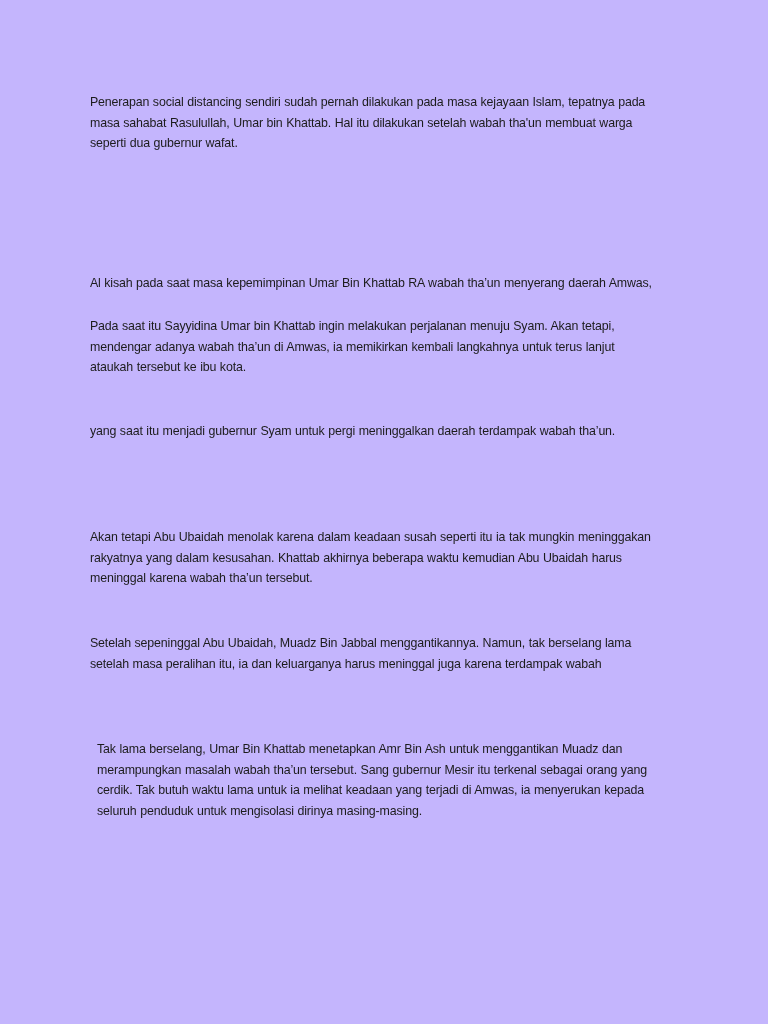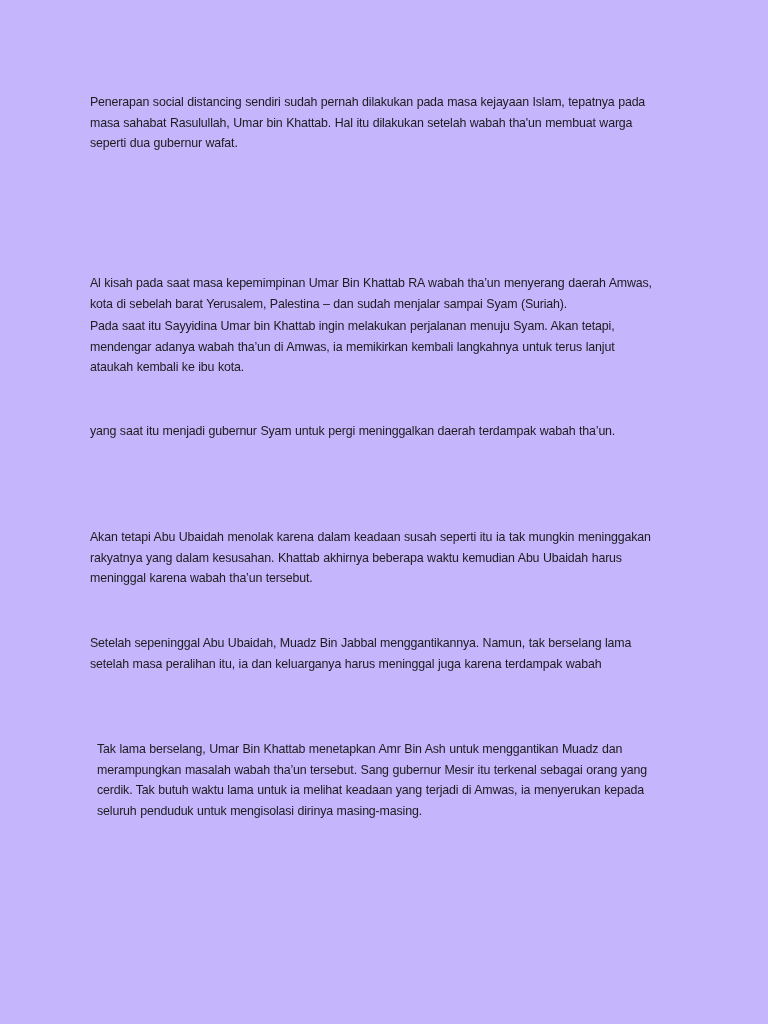--- a/index.html
+++ b/index.html
@@ -44,27 +44,26 @@
 <div class="page">
 
   <p class="para" style="top:92px;">
     <span class="line">Penerapan social distancing sendiri sudah pernah dilakukan pada masa kejayaan Islam, tepatnya pada</span>
     <span class="line">masa sahabat Rasulullah, Umar bin Khattab. Hal itu dilakukan setelah wabah tha'un membuat warga</span>
     <span class="line">seperti dua gubernur wafat.</span>
   </p>
 
   <p class="para" style="top:233px;margin-top:40px;">
     <span class="line">Al kisah pada saat masa kepemimpinan Umar Bin Khattab RA wabah tha’un menyerang daerah Amwas,</span>
-    <span class="line">kota di sebelah barat Yerusalem, Palestina – dan sudah menjalar sampai Syam (Suriah).</span>
   </p>
 
   <p class="para" style="top:316px;">
     <span class="line">Pada saat itu Sayyidina Umar bin Khattab ingin melakukan perjalanan menuju Syam. Akan tetapi,</span>
     <span class="line">mendengar adanya wabah tha’un di Amwas, ia memikirkan kembali langkahnya untuk terus lanjut</span>
-    <span class="line">ataukah kembali ke ibu kota.</span>
+    <span class="line">ataukah tersebut ke ibu kota.</span>
   </p>
 
   <p class="para" style="top:421px;">
     <span class="line">yang saat itu menjadi gubernur Syam untuk pergi meninggalkan daerah terdampak wabah tha’un.</span>
   </p>
 
   <p class="para" style="top:527px;">
     <span class="line">Akan tetapi Abu Ubaidah menolak karena dalam keadaan susah seperti itu ia tak mungkin meninggakan</span>
     <span class="line">rakyatnya yang dalam kesusahan. Khattab akhirnya beberapa waktu kemudian Abu Ubaidah harus</span>
     <span class="line">meninggal karena wabah tha’un tersebut.</span>

